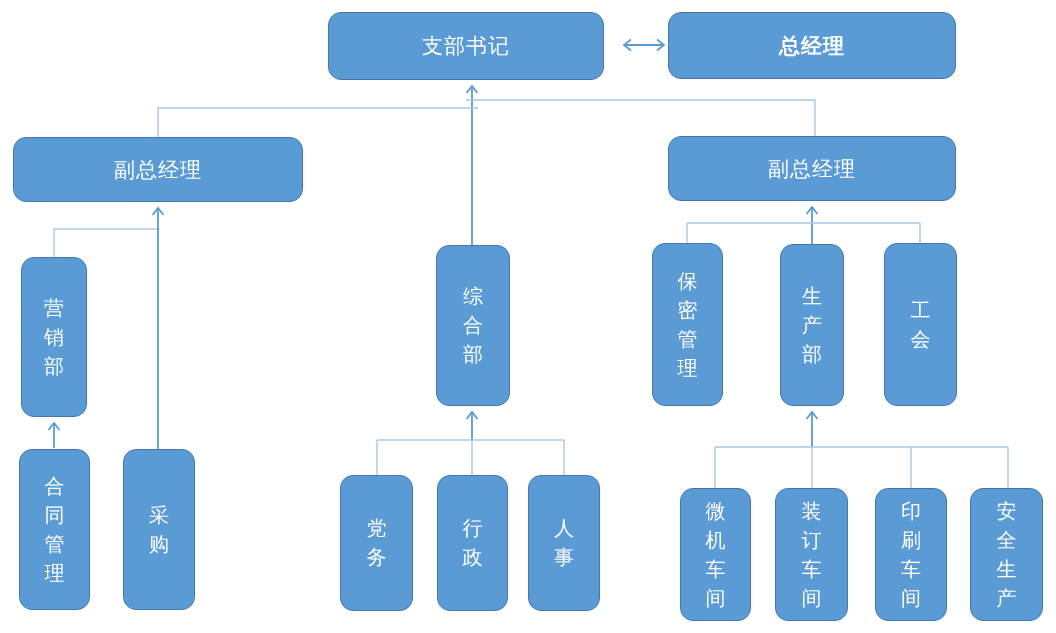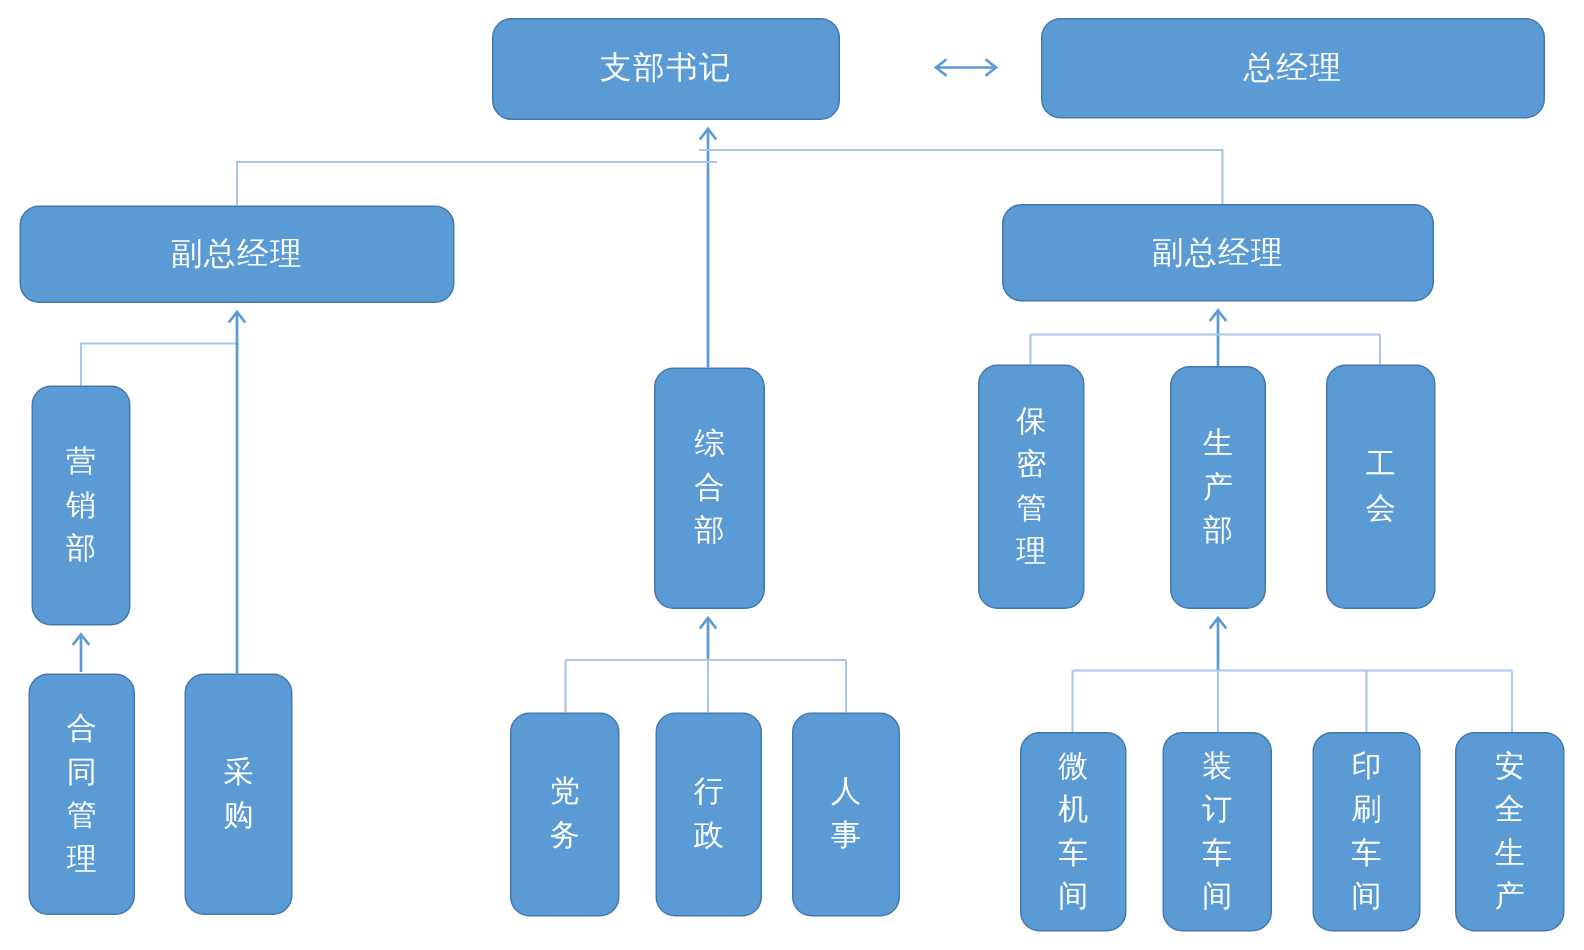--- a/index.html
+++ b/index.html
@@ -66,24 +66,24 @@
         <polyline points="920,223 920,243" class="light"></polyline>
         <polyline points="812,447 812,412" class="dark" marker-end="url(#arrowEnd)"></polyline>
         <polyline points="715,447 1008,447" class="light"></polyline>
         <polyline points="715,447 715,488" class="light"></polyline>
         <polyline points="812,447 812,488" class="light"></polyline>
         <polyline points="911,447 911,488" class="light"></polyline>
         <polyline points="1008,447 1008,488" class="light"></polyline>
       </g>
   </svg>
   <div id="node-layer">
-      <div class="node h" style="left: 328px; top: 12px; width: 232px; height: 68px;">
+      <div class="node h" style="left: 328px; top: 12px; width: 276px; height: 68px;">
         <span class="lbl">支部书记</span>
       </div>
-      <div class="node h" style="left: 694px; top: 12px; width: 336px; height: 67px;">
+      <div class="node h" style="left: 668px; top: 12px; width: 288px; height: 67px; font-weight: bold;">
         <span class="lbl">总经理</span>
       </div>
       <div class="node h" style="left: 13px; top: 137px; width: 290px; height: 65px;">
         <span class="lbl">副总经理</span>
       </div>
       <div class="node h" style="left: 668px; top: 136px; width: 288px; height: 65px;">
         <span class="lbl">副总经理</span>
       </div>
       <div class="node v" style="left: 21px; top: 257px; width: 66px; height: 160px;">
         <span class="lbl">营

